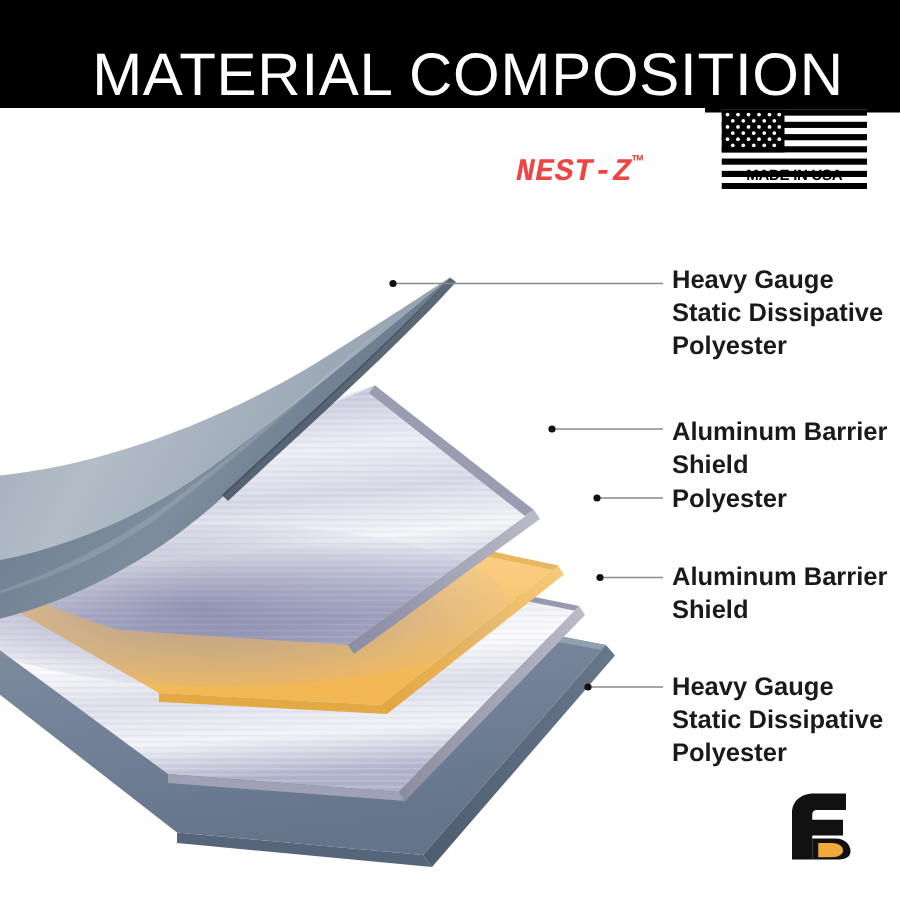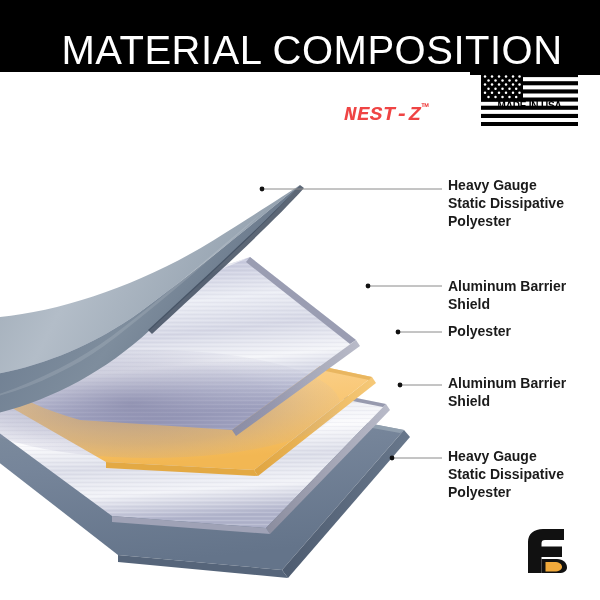--- a/index.html
+++ b/index.html
@@ -80,21 +80,21 @@
   #flag-badge {
     position: absolute;
     left: 481px;
     top: 73px;
     width: 97px;
     height: 53px;
   }
   #made-in-usa {
     position: absolute;
     left: 481px;
-    top: 100px;
+    top: 112px;
     width: 97px;
     text-align: center;
     font-family: "Liberation Sans", sans-serif;
     font-size: 10px;
     font-weight: bold;
     color: #000000;
     letter-spacing: -0.2px;
     white-space: nowrap;
   }
 
@@ -118,21 +118,21 @@
     left: 0;
     top: 0;
     width: 600px;
     height: 600px;
   }
 
   
   .callout-label {
     position: absolute;
     font-family: "Liberation Sans", sans-serif;
-    font-size: 14px;
+    font-size: 17px;
     font-weight: bold;
     color: #1a1a1a;
     line-height: 1.30;
     white-space: nowrap;
   }
   #label-1 { left: 448px; top: 176px; }
   #label-2 { left: 448px; top: 277px; }
   #label-3 { left: 448px; top: 322px; }
   #label-4 { left: 448px; top: 374px; }
   #label-5 { left: 448px; top: 447px; }

